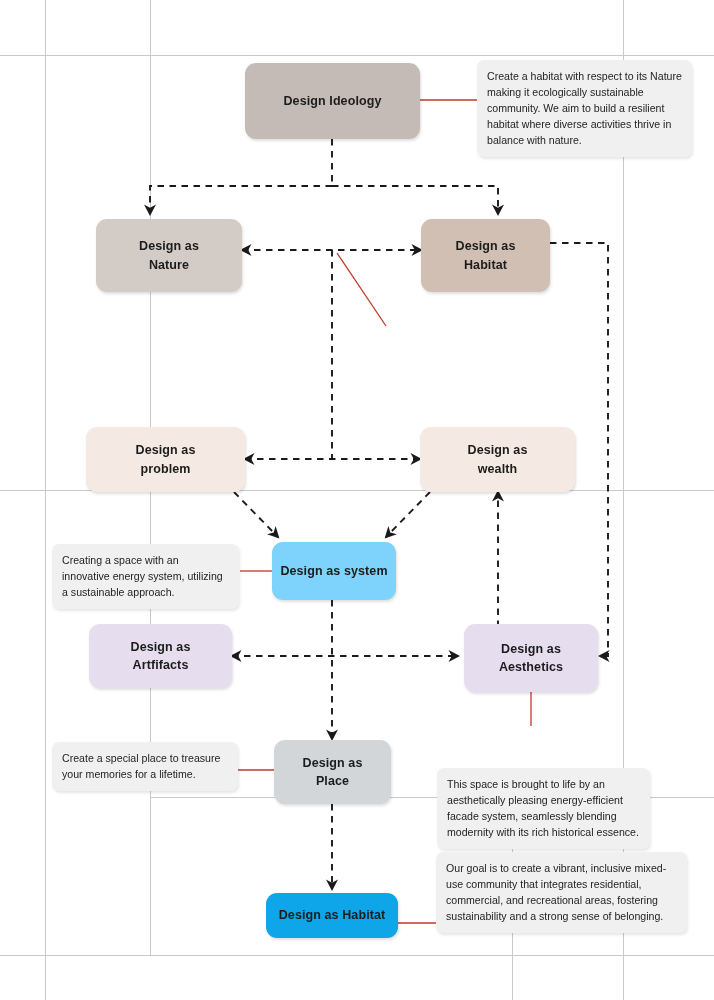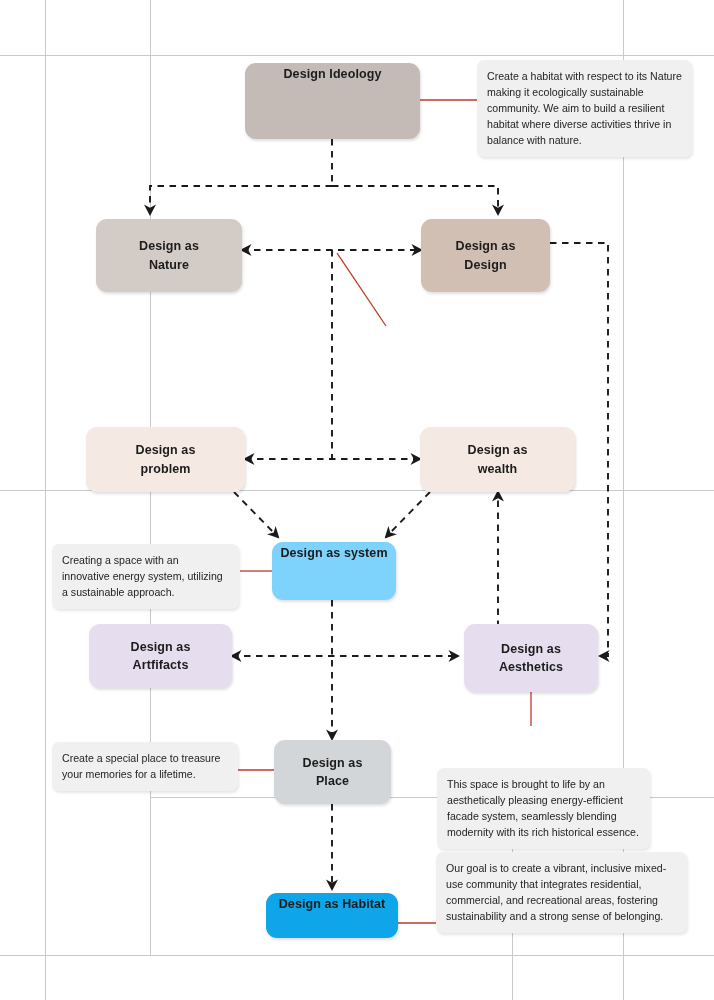--- a/index.html
+++ b/index.html
@@ -15,20 +15,21 @@
     overflow:hidden;
   }
   
   #guides{position:absolute;left:0;top:0;width:714px;height:1000px;}
   
   #wires{position:absolute;left:0;top:0;width:714px;height:1000px;}
   
   .node{
     position:absolute;
     display:flex;
+    align-items:center;
     justify-content:center;
     text-align:center;
     border-radius:11px;
     font-weight:bold;
     font-size:12.5px;
     line-height:1.45;
     color:#1c1c1c;
     letter-spacing:.1px;
     box-shadow:1px 2px 3px rgba(0,0,0,.13);
     box-sizing:border-box;
@@ -113,21 +114,21 @@
     <span>Design Ideology</span>
   </div>
 
   <div class="node" style="left:96px;top:219px;width:146px;height:73px;background:#d3cbc6;flex-direction:column;">
     <span>Design as</span>
     <span>Nature</span>
   </div>
 
   <div class="node" style="left:421px;top:219px;width:129px;height:73px;background:#d2bfb3;flex-direction:column;">
     <span>Design as</span>
-    <span>Design</span>
+    <span>Habitat</span>
   </div>
 
   <div class="node" style="left:86px;top:427px;width:159px;height:65px;background:#f4eae3;flex-direction:column;">
     <span>Design as</span>
     <span>problem</span>
   </div>
 
   <div class="node" style="left:420px;top:427px;width:155px;height:65px;background:#f4eae3;flex-direction:column;">
     <span>Design as</span>
     <span>wealth</span>

